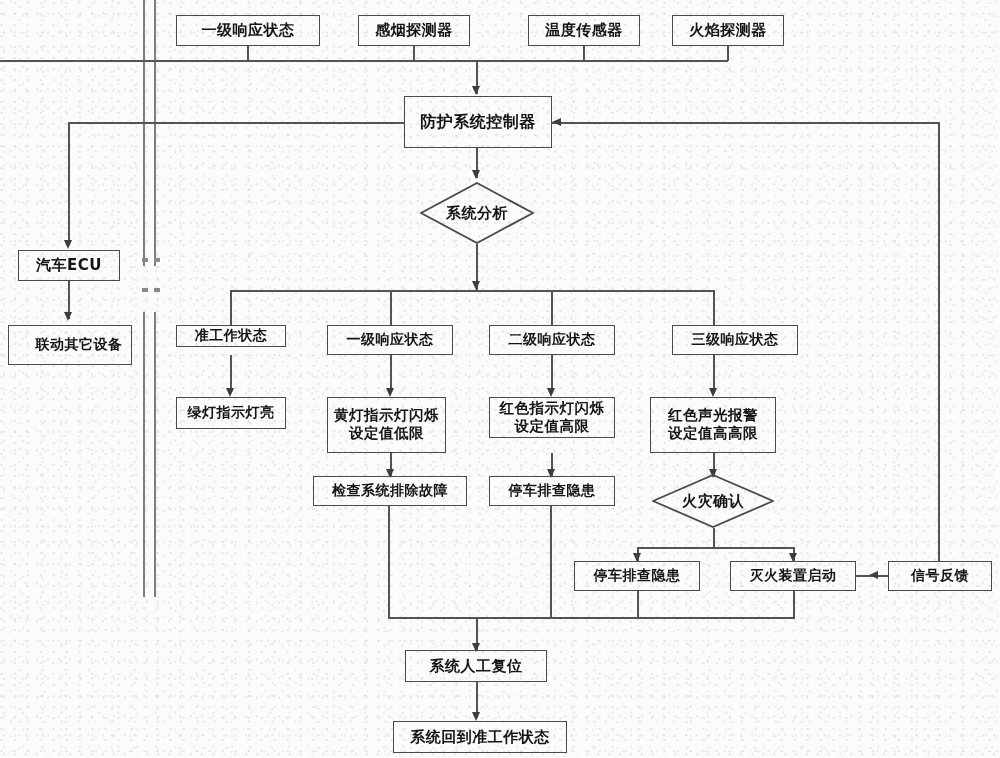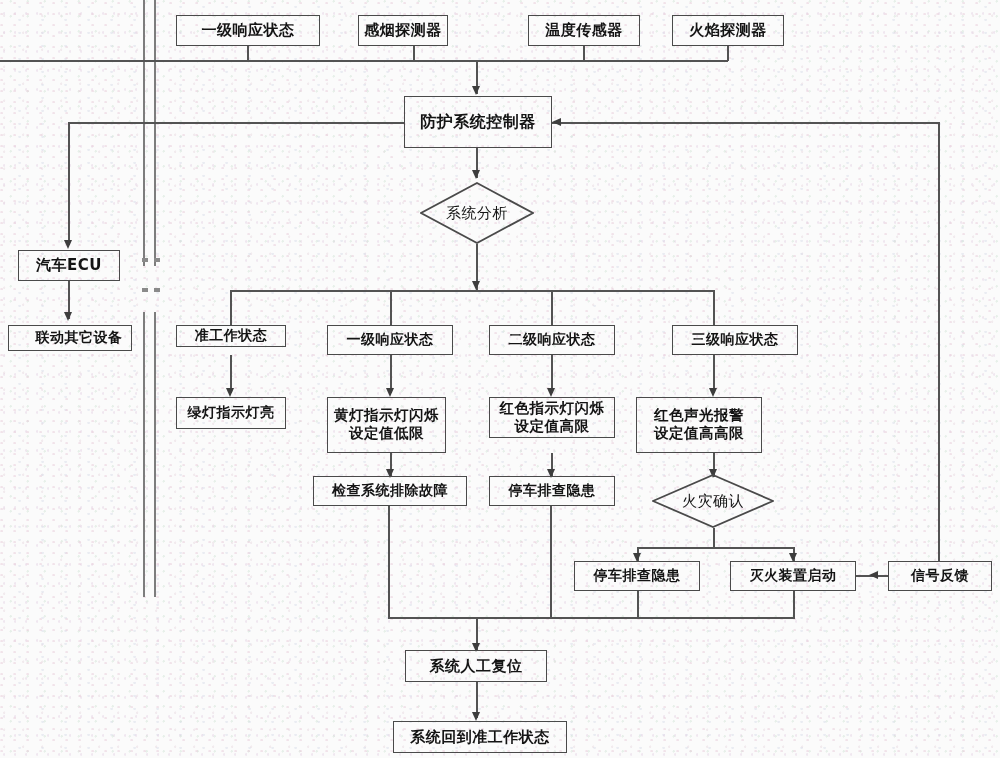--- a/index.html
+++ b/index.html
@@ -63,21 +63,21 @@
   .diamond .dlabel {
     position: absolute;
     left: 0; top: 0;
     width: 100%; height: 100%;
     display: flex;
     align-items: center;
     justify-content: center;
     font-size: 15px;
     color: #141414;
     letter-spacing: .5px;
-    font-weight: 400;
+    font-weight: 700;
     font-family: "DejaVu Sans", "Liberation Sans", sans-serif;
   }
 
   .ln {
     position: absolute;
     background: #535353;
   }
   .ln.h { height: 1.6px; }
   .ln.v { width: 1.6px; }
 
@@ -116,21 +116,21 @@
   <div class="fold" style="left:143px;top:0;height:266px;"></div>
   <div class="fold" style="left:154px;top:0;height:266px;"></div>
   <div class="foldtick" style="left:142px;top:258px;"></div>
   <div class="foldtick" style="left:154px;top:258px;"></div>
   <div class="foldtick" style="left:142px;top:288px;"></div>
   <div class="foldtick" style="left:154px;top:288px;"></div>
   <div class="fold" style="left:143px;top:312px;height:285px;"></div>
   <div class="fold" style="left:154px;top:312px;height:285px;"></div>
 
   <div class="node" style="left:176px;top:15px;width:144px;height:31px;">一级响应状态</div>
-  <div class="node" style="left:358px;top:15px;width:90px;height:31px;">感烟探测器</div>
+  <div class="node" style="left:358px;top:15px;width:112px;height:31px;">感烟探测器</div>
   <div class="node" style="left:528px;top:15px;width:112px;height:31px;">温度传感器</div>
   <div class="node" style="left:672px;top:15px;width:112px;height:31px;">火焰探测器</div>
 
   <div class="ln v" style="left:247px;top:46px;height:15px;"></div>
   <div class="ln v" style="left:413px;top:46px;height:15px;"></div>
   <div class="ln v" style="left:583px;top:46px;height:15px;"></div>
   <div class="ln v" style="left:727px;top:46px;height:15px;"></div>
 
   <div class="ln h" style="left:0px;top:60px;width:728px;"></div>
 
@@ -159,42 +159,42 @@
 
   <div class="ln h" style="left:68px;top:122px;width:336px;"></div>
   <div class="ln v" style="left:68px;top:122px;height:123px;"></div>
   <div class="arrow down" style="left:64px;top:240px;"></div>
 
   <div class="node" style="left:18px;top:250px;width:102px;height:31px;">汽车ECU</div>
 
   <div class="ln v" style="left:68px;top:281px;height:38px;"></div>
   <div class="arrow down" style="left:64px;top:312px;"></div>
 
-  <div class="node small" style="left:8px;top:325px;width:124px;height:26px;padding-left:18px;">联动其它设备</div>
+  <div class="node small" style="left:8px;top:325px;width:124px;height:40px;padding-left:18px;">联动其它设备</div>
 
   <div class="node small" style="left:176px;top:325px;width:110px;height:22px;">准工作状态</div>
   <div class="node small" style="left:327px;top:325px;width:126px;height:30px;">一级响应状态</div>
   <div class="node small" style="left:489px;top:325px;width:126px;height:30px;">二级响应状态</div>
   <div class="node small" style="left:650px;top:325px;width:126px;height:30px;margin-left:22px;">三级响应状态</div>
 
   <div class="ln v" style="left:230px;top:355px;height:38px;"></div>
   <div class="arrow down" style="left:226px;top:388px;"></div>
   <div class="ln v" style="left:390px;top:355px;height:38px;"></div>
   <div class="arrow down" style="left:386px;top:388px;"></div>
   <div class="ln v" style="left:551px;top:355px;height:38px;"></div>
   <div class="arrow down" style="left:547px;top:388px;"></div>
   <div class="ln v" style="left:713px;top:355px;height:38px;"></div>
   <div class="arrow down" style="left:709px;top:388px;"></div>
 
   <div class="node small" style="left:176px;top:397px;width:110px;height:32px;">绿灯指示灯亮</div>
   <div class="node two-line" style="left:327px;top:397px;width:119px;height:56px;">黄灯指示灯闪烁
 设定值低限</div>
   <div class="node two-line" style="left:489px;top:397px;width:126px;height:41px;">红色指示灯闪烁
 设定值高限</div>
-  <div class="node two-line" style="left:636px;top:397px;width:126px;height:56px;">红色声光报警
+  <div class="node two-line" style="left:650px;top:397px;width:126px;height:56px;">红色声光报警
 设定值高高限</div>
 
   <div class="ln v" style="left:390px;top:453px;height:24px;"></div>
   <div class="arrow down" style="left:386px;top:469px;"></div>
   <div class="ln v" style="left:551px;top:453px;height:24px;"></div>
   <div class="arrow down" style="left:547px;top:469px;"></div>
   <div class="ln v" style="left:713px;top:453px;height:24px;"></div>
   <div class="arrow down" style="left:709px;top:469px;"></div>
 
   <div class="node small" style="left:313px;top:476px;width:154px;height:30px;">检查系统排除故障</div>

